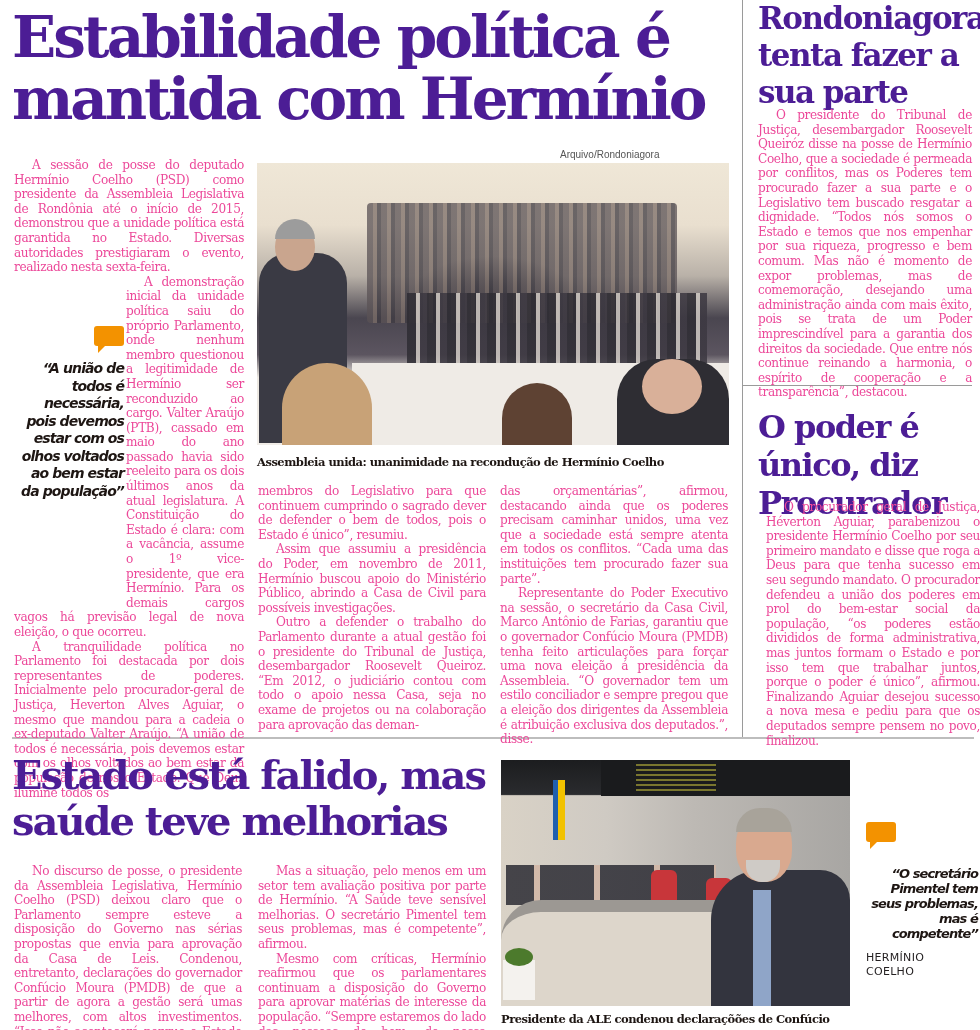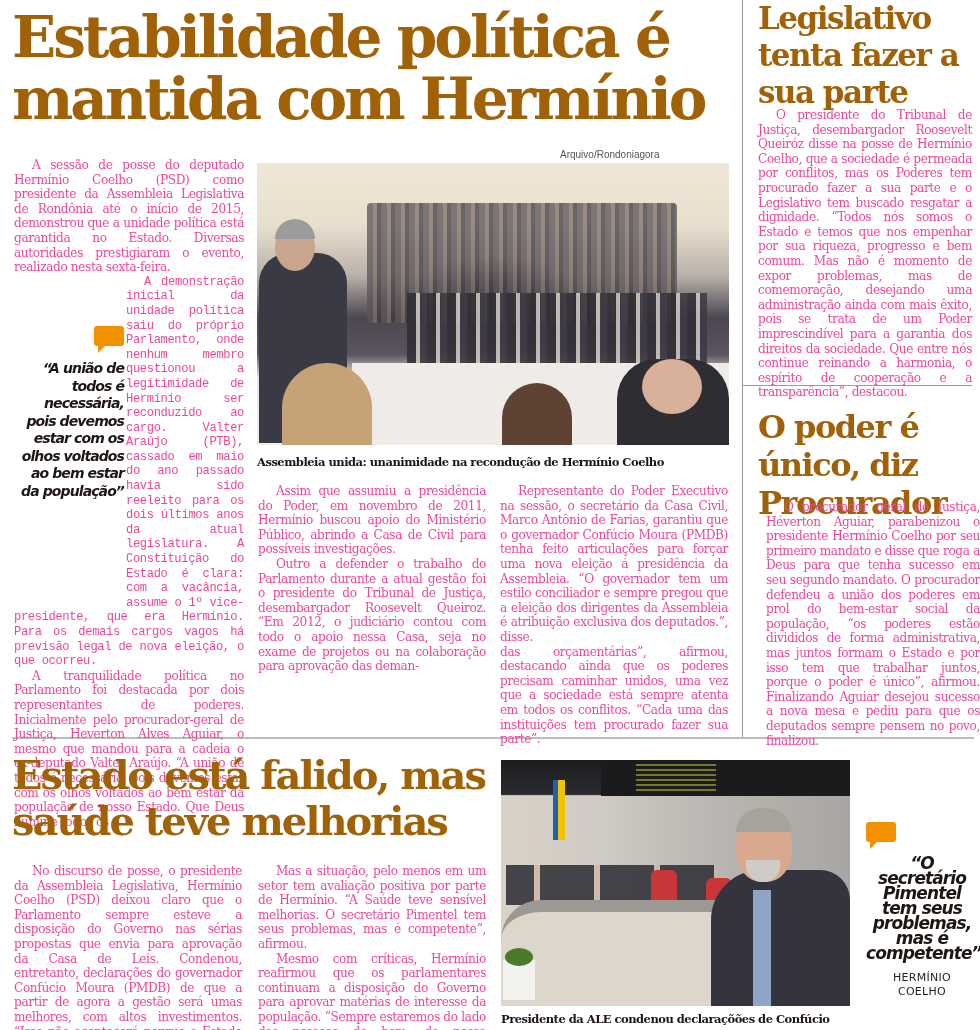--- a/index.html
+++ b/index.html
@@ -4,21 +4,21 @@
 <style>
   * { box-sizing: border-box; margin: 0; padding: 0; }
   html, body { width: 980px; height: 1030px; background: #fff; overflow: hidden; }
   body { position: relative; color: #231f20; font-family: "DejaVu Serif", serif; }
 
   .abs { position: absolute; }
 
   .headline {
     font-family: "DejaVu Serif", serif;
     font-weight: 900;
-    color: #a16207;
+    color: #4c1d95;
     letter-spacing: -2px;
     line-height: 1.05;
   }
   .h-main { left: 12px; top: 6px; width: 720px; font-size: 58px; line-height: 62px; letter-spacing: -3px; }
   .h-side1 { left: 758px; top: 0px; width: 215px; font-size: 31px; line-height: 37px; letter-spacing: -1.5px; }
   .h-side2 { left: 758px; top: 408px; width: 215px; font-size: 32px; line-height: 38px; letter-spacing: -1.5px; }
   .h-bottom { left: 12px; top: 752px; width: 480px; font-size: 40px; line-height: 46px; letter-spacing: -2px; }
 
   .col {
     font-family: "DejaVu Serif", serif;
@@ -55,24 +55,24 @@
     border-left: 0 solid transparent; border-right: 8px solid transparent;
     border-top: 8px solid #f39200;
   }
   .pull-quote {
     font-family: "DejaVu Sans", sans-serif;
     font-weight: bold; font-style: italic;
     font-size: 14px; line-height: 17.5px; letter-spacing: -0.9px;
     color: #1e1613; margin-top: 10px; text-align: right;
   }
   .pull-right { left: 866px; top: 822px; width: 112px; }
-  .pull-right .pull-quote { font-size: 17px; line-height: 15px; text-align: center; margin-top: 10px; }
+  .pull-right .pull-quote { font-size: 13px; line-height: 15px; text-align: right; margin-top: 20px; }
   .attrib {
     font-family: "DejaVu Sans", sans-serif; font-size: 11px; line-height: 14px;
-    text-align: center; margin-top: 10px; letter-spacing: 0.3px; color: #231f20;
+    text-align: left; margin-top: 10px; letter-spacing: 0.3px; color: #231f20;
   }
 
   .photo-credit {
     left: 560px; top: 149px; width: 168px; text-align: left;
     font-family: "Liberation Sans", sans-serif; font-size: 10px; color: #555;
   }
   .photo {
     overflow: hidden;
   }
   .photo1 {
@@ -133,38 +133,39 @@
 </div>
 <div class="abs caption cap1">Assembleia unida: unanimidade na recondução de Hermínio Coelho</div>
 
 <div class="abs pull-left">
   <span class="bubble"></span>
   <div class="pull-quote">“A união de todos é necessária, pois devemos estar com os olhos voltados ao bem estar da população”</div>
 </div>
 
 <div class="abs col c1">
   <p>A sessão de posse do deputado Hermínio Coelho (PSD) como presidente da Assembleia Legislativa de Rondônia até o início de 2015, demonstrou que a unidade política está garantida no Estado. Diversas autoridades prestigiaram o evento, realizado nesta sexta-feira.</p>
-  <div style="position:relative;font-family:Liberation Mono, monospace;">
+  <div style="position:relative;">
     <div class="float-space" style="margin-top:28px;"></div>
     <p>A demonstração inicial da unidade política saiu do próprio Parlamento, onde nenhum membro questionou a legitimidade de Hermínio ser reconduzido ao cargo. Valter Araújo (PTB), cassado em maio do ano passado havia sido reeleito para os dois últimos anos da atual legislatura. A Constituição do Estado é clara: com a vacância, assume o 1º vice-presidente, que era Hermínio. Para os demais cargos vagos há previsão legal de nova eleição, o que ocorreu.</p>
   </div>
   <p class="rest">A tranquilidade política no Parlamento foi destacada por dois representantes de poderes. Inicialmente pelo procurador-geral de Justiça, Heverton Alves Aguiar, o mesmo que mandou para a cadeia o ex-deputado Valter Araújo. “A união de todos é necessária, pois devemos estar com os olhos voltados ao bem estar da população de nosso Estado. Que Deus ilumine todos os</p>
 </div>
 
 <div class="abs col c2">
+  <p style="text-indent:0">membros do Legislativo para que continuem cumprindo o sagrado dever de defender o bem de todos, pois o Estado é único”, resumiu.</p>
   <p>Assim que assumiu a presidência do Poder, em novembro de 2011, Hermínio buscou apoio do Ministério Público, abrindo a Casa de Civil para possíveis investigações.</p>
   <p>Outro a defender o trabalho do Parlamento durante a atual gestão foi o presidente do Tribunal de Justiça, desembargador Roosevelt Queiroz. “Em 2012, o judiciário contou com todo o apoio nessa Casa, seja no exame de projetos ou na colaboração para aprovação das deman-</p>
 </div>
 
 <div class="abs col c3">
+  <p style="text-indent:0">das orçamentárias”, afirmou, destacando ainda que os poderes precisam caminhar unidos, uma vez que a sociedade está sempre atenta em todos os conflitos. “Cada uma das instituições tem procurado fazer sua parte”.</p>
   <p>Representante do Poder Executivo na sessão, o secretário da Casa Civil, Marco Antônio de Farias, garantiu que o governador Confúcio Moura (PMDB) tenha feito articulações para forçar uma nova eleição á presidência da Assembleia. “O governador tem um estilo conciliador e sempre pregou que a eleição dos dirigentes da Assembleia é atribuição exclusiva dos deputados.”, disse.</p>
-  <p style="text-indent:0">das orçamentárias”, afirmou, destacando ainda que os poderes precisam caminhar unidos, uma vez que a sociedade está sempre atenta em todos os conflitos. “Cada uma das instituições tem procurado fazer sua parte”.</p>
-</div>
-
-<h2 class="abs headline h-side1">Legislativo tenta fazer a sua parte</h2>
+</div>
+
+<h2 class="abs headline h-side1">Rondoniagora tenta fazer a sua parte</h2>
 <div class="abs col c4">
   <p>O presidente do Tribunal de Justiça, desembargador Roosevelt Queiróz disse na posse de Hermínio Coelho, que a sociedade é permeada por conflitos, mas os Poderes tem procurado fazer a sua parte e o Legislativo tem buscado resgatar a dignidade. “Todos nós somos o Estado e temos que nos empenhar por sua riqueza, progresso e bem comum. Mas não é momento de expor problemas, mas de comemoração, desejando uma administração ainda com mais êxito, pois se trata de um Poder imprescindível para a garantia dos direitos da sociedade. Que entre nós continue reinando a harmonia, o espírito de cooperação e a transparência”, destacou.</p>
 </div>
 
 <h2 class="abs headline h-side2">O poder é único, diz Procurador</h2>
 <div class="abs col c5">
   <p>O procurador geral de Justiça, Héverton Aguiar, parabenizou o presidente Hermínio Coelho por seu primeiro mandato e disse que roga a Deus para que tenha sucesso em seu segundo mandato. O procurador defendeu a união dos poderes em prol do bem-estar social da população, “os poderes estão divididos de forma administrativa, mas juntos formam o Estado e por isso tem que trabalhar juntos, porque o poder é único”, afirmou. Finalizando Aguiar desejou sucesso a nova mesa e pediu para que os deputados sempre pensem no povo, finalizou.</p>
 </div>
 
 <h2 class="abs headline h-bottom">

